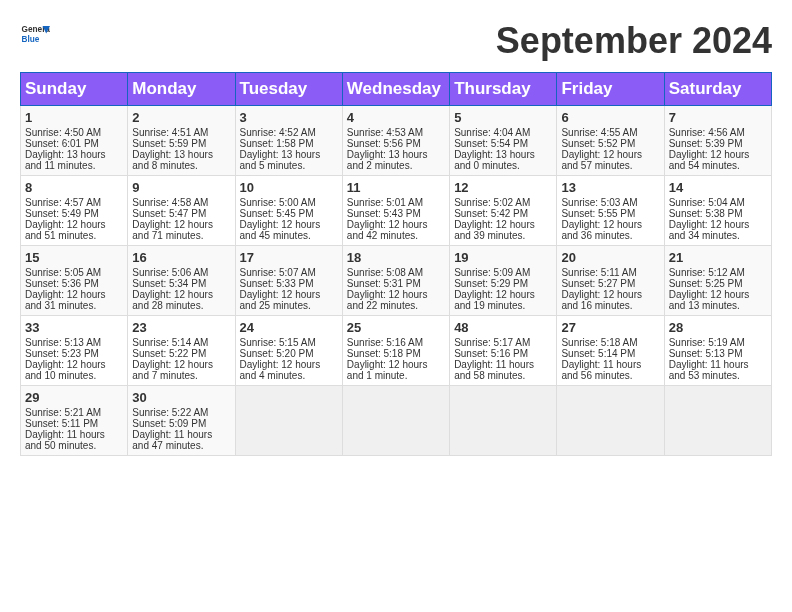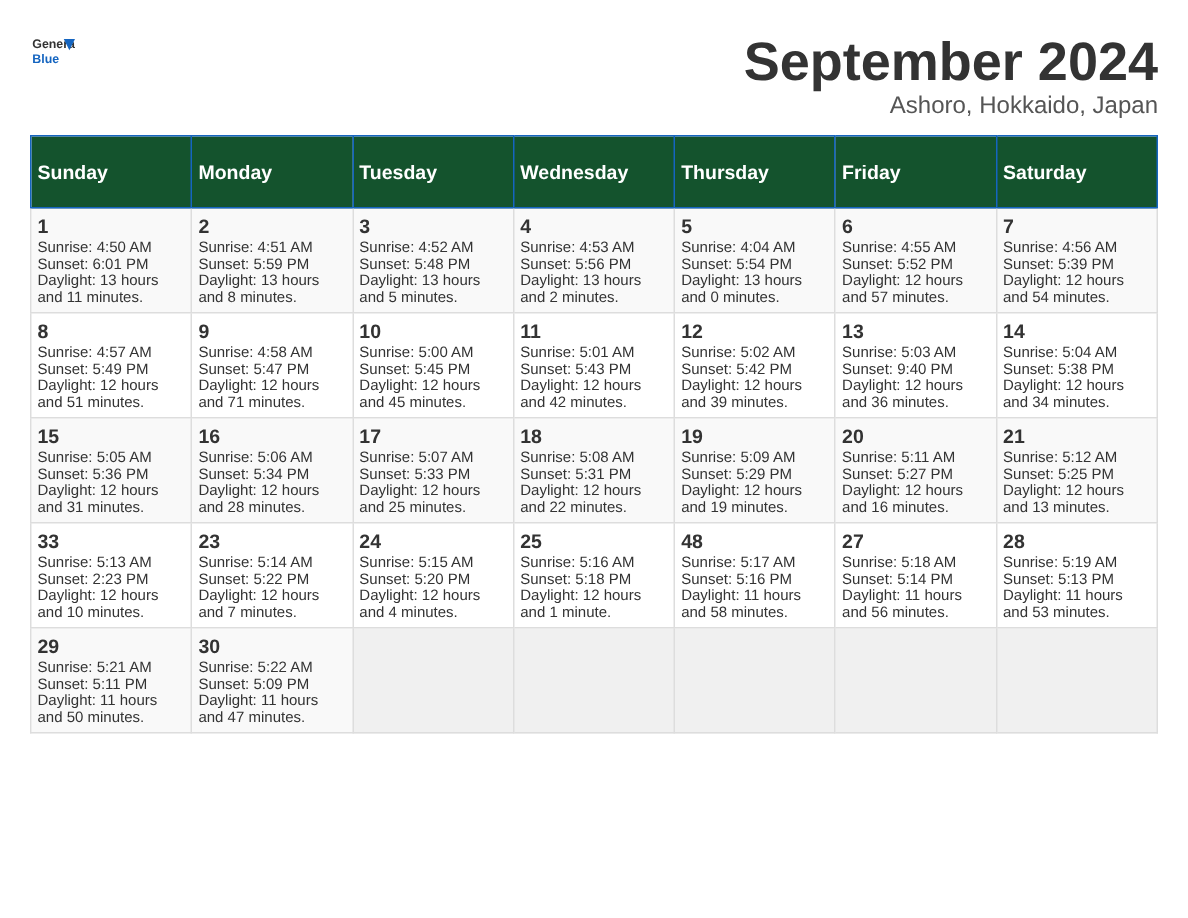--- a/index.html
+++ b/index.html
@@ -36,25 +36,25 @@
     }
     .location {
       font-size: 16px;
       color: #555;
     }
     table {
       width: 100%;
       border-collapse: collapse;
     }
     thead th {
-      background-color: #14532d;
+      background-color: #8b5cf6;
       color: white;
-      font-size: 13px;
+      font-size: 17px;
       font-weight: bold;
-      padding: 16px 4px;
+      padding: 6px 4px;
       text-align: left;
       border: 1px solid #1565c0;
     }
     tbody td {
       vertical-align: top;
       font-size: 10px;
       color: #333;
       padding: 4px 4px;
       border: 1px solid #ddd;
       width: 14.28%;
@@ -84,21 +84,20 @@
   <div class="logo">
     <svg class="logo-icon" viewBox="0 0 40 40">
       <rect x="0" y="0" width="40" height="40" fill="white"></rect>
       <text x="2" y="16" font-size="11" font-weight="bold" fill="#333">General</text>
       <text x="2" y="29" font-size="11" font-weight="bold" fill="#1565c0">Blue</text>
       <polygon points="30,8 40,8 35,18" fill="#1565c0"></polygon>
     </svg>
   </div>
   <div class="title-block">
     <div class="month-title">September 2024</div>
-    <div class="location">Ashoro, Hokkaido, Japan</div>
   </div>
 </div>
 
 <table>
   <thead>
     <tr id="header-row">
         <th>Sunday</th>
         <th>Monday</th>
         <th>Tuesday</th>
         <th>Wednesday</th>
@@ -119,21 +118,21 @@
         <td>
           <span class="day-num">2</span>
           <div>Sunrise: 4:51 AM</div>
           <div>Sunset: 5:59 PM</div>
           <div>Daylight: 13 hours</div>
           <div>and 8 minutes.</div>
         </td>
         <td>
           <span class="day-num">3</span>
           <div>Sunrise: 4:52 AM</div>
-          <div>Sunset: 5:48 PM</div>
+          <div>Sunset: 1:58 PM</div>
           <div>Daylight: 13 hours</div>
           <div>and 5 minutes.</div>
         </td>
         <td>
           <span class="day-num">4</span>
           <div>Sunrise: 4:53 AM</div>
           <div>Sunset: 5:56 PM</div>
           <div>Daylight: 13 hours</div>
           <div>and 2 minutes.</div>
         </td>
@@ -191,21 +190,21 @@
         <td>
           <span class="day-num">12</span>
           <div>Sunrise: 5:02 AM</div>
           <div>Sunset: 5:42 PM</div>
           <div>Daylight: 12 hours</div>
           <div>and 39 minutes.</div>
         </td>
         <td>
           <span class="day-num">13</span>
           <div>Sunrise: 5:03 AM</div>
-          <div>Sunset: 9:40 PM</div>
+          <div>Sunset: 5:55 PM</div>
           <div>Daylight: 12 hours</div>
           <div>and 36 minutes.</div>
         </td>
         <td>
           <span class="day-num">14</span>
           <div>Sunrise: 5:04 AM</div>
           <div>Sunset: 5:38 PM</div>
           <div>Daylight: 12 hours</div>
           <div>and 34 minutes.</div>
         </td>
@@ -258,21 +257,21 @@
           <div>Sunrise: 5:12 AM</div>
           <div>Sunset: 5:25 PM</div>
           <div>Daylight: 12 hours</div>
           <div>and 13 minutes.</div>
         </td>
       </tr>
       <tr>
         <td>
           <span class="day-num">33</span>
           <div>Sunrise: 5:13 AM</div>
-          <div>Sunset: 2:23 PM</div>
+          <div>Sunset: 5:23 PM</div>
           <div>Daylight: 12 hours</div>
           <div>and 10 minutes.</div>
         </td>
         <td>
           <span class="day-num">23</span>
           <div>Sunrise: 5:14 AM</div>
           <div>Sunset: 5:22 PM</div>
           <div>Daylight: 12 hours</div>
           <div>and 7 minutes.</div>
         </td>

